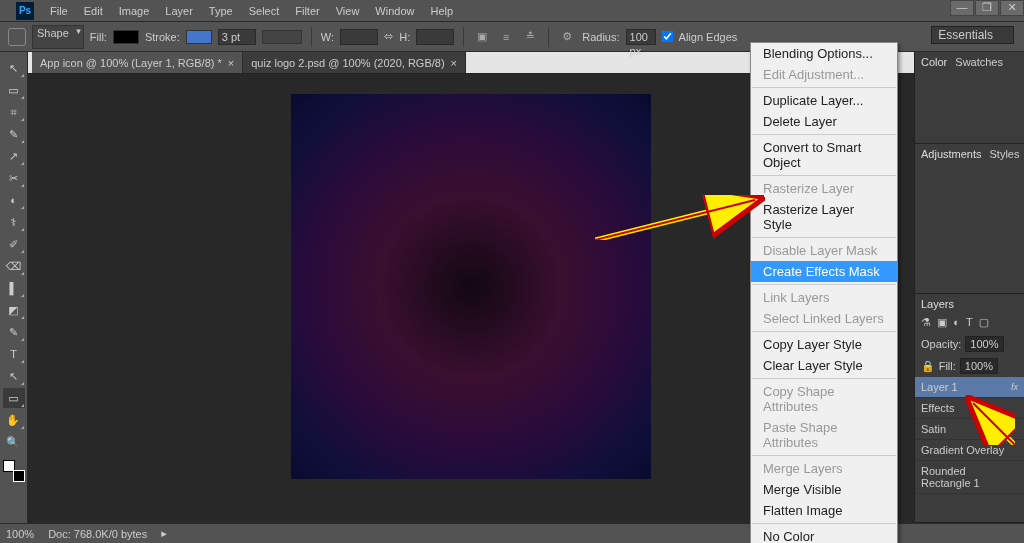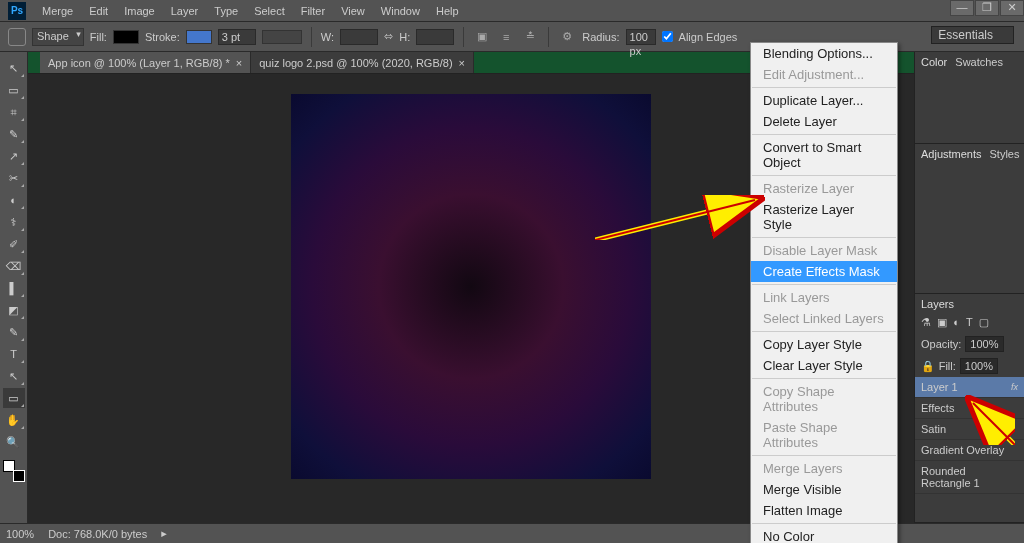--- a/index.html
+++ b/index.html
@@ -1,32 +1,32 @@
 <!DOCTYPE html>
 <html><head>
 <meta charset="utf-8">
 <style>
 *{margin:0;padding:0;box-sizing:border-box;font-family:Tahoma,Arial,sans-serif;font-size:11px;color:#ccc;user-select:none}
 body{background:#535353;width:1024px;height:543px;overflow:hidden;position:relative}
-.menubar{height:22px;background:#535353;display:flex;align-items:center;padding-left:8px;border-bottom:1px solid #2a2a2a}
+.menubar{height:22px;background:#535353;display:flex;align-items:center;padding-left:16px;border-bottom:1px solid #2a2a2a}
 .ps-logo{width:18px;height:18px;background:#001e36;color:#31a8ff;font-weight:bold;text-align:center;line-height:18px;font-size:10px;margin-right:8px}
 .menubar span{padding:0 8px;cursor:default}
 .win-controls{position:absolute;right:0;top:0;display:flex}
 .win-controls div{width:24px;height:16px;background:#6a6a6a;border:1px solid #444;margin-left:1px;text-align:center;line-height:13px;font-size:11px}
 .optbar{height:30px;background:#535353;border-bottom:1px solid #2a2a2a;display:flex;align-items:center;padding-left:8px;gap:6px;font-size:10px}
 .optbar .shape-icon{width:18px;height:18px;border:1px solid #888;border-radius:3px}
-.optbar .dropdown{background:#444;padding:1px 14px 3px 4px;border:1px solid #333;position:relative}
+.optbar .dropdown{background:#444;padding:1px 14px 9px 4px;border:1px solid #333;position:relative}
 .optbar .dropdown::after{content:"▾";position:absolute;right:2px;top:0;font-size:9px}
 .optbar .swatch{width:26px;height:14px;border:1px solid #333}
 .optbar .field{background:#3a3a3a;width:38px;height:16px;border:1px solid #2a2a2a;padding-left:3px;line-height:14px}
 .optbar .sep{width:1px;height:20px;background:#3a3a3a;margin:0 3px}
 .optbar .mini-icon{width:18px;height:18px;display:flex;align-items:center;justify-content:center;color:#aaa}
 .optbar input[type=checkbox]{width:11px;height:11px}
 .essentials{position:absolute;right:10px;top:26px;background:#3a3a3a;border:1px solid #222;padding:1px 20px 1px 6px;font-size:12px}
-.tabbar{height:22px;background:#14532d;display:flex;align-items:stretch;padding-left:40px;border-bottom:1px solid #222}
+.tabbar{height:22px;background:#e5e5e5;display:flex;align-items:stretch;padding-left:32px;border-bottom:1px solid #222}
 .tab{background:#535353;padding:0 8px;display:flex;align-items:center;gap:6px;font-size:10px;border-right:1px solid #2a2a2a}
 .tab.inactive{background:#3c3c3c;color:#999}
 .tab .close{font-size:11px}
 .toolbar{position:absolute;left:0;top:52px;width:28px;bottom:20px;background:#535353;border-right:1px solid #2a2a2a;display:flex;flex-direction:column;align-items:center;padding-top:6px;gap:2px}
 .tool{width:22px;height:20px;display:flex;align-items:center;justify-content:center;color:#ccc;font-size:13px;position:relative}
 .tool.sel{background:#3a3a3a}
 .tool .tri{position:absolute;right:1px;bottom:1px;width:0;height:0;border-left:3px solid transparent;border-bottom:3px solid #aaa}
 .fgbg{position:relative;width:22px;height:22px;margin-top:6px}
 .fgbg .fg{position:absolute;width:12px;height:12px;background:#fff;border:1px solid #000;top:0;left:0}
 .fgbg .bg{position:absolute;width:12px;height:12px;background:#000;border:1px solid #fff;bottom:0;right:0}
@@ -52,21 +52,21 @@
 .arrow{position:absolute;z-index:200;pointer-events:none}
 .arrow1{left:595px;top:195px;width:170px;height:45px}
 .arrow2{left:965px;top:395px;width:50px;height:50px}
 .arrow svg{width:100%;height:100%}
 </style>
 </head>
 <body>
 
 <div class="menubar">
   <div class="ps-logo">Ps</div>
-  <span>Merge</span>
+  <span>File</span>
   <span>Edit</span>
   <span>Image</span>
   <span>Layer</span>
   <span>Type</span>
   <span>Select</span>
   <span>Filter</span>
   <span>View</span>
   <span>Window</span>
   <span>Help</span>
   <div class="win-controls">

